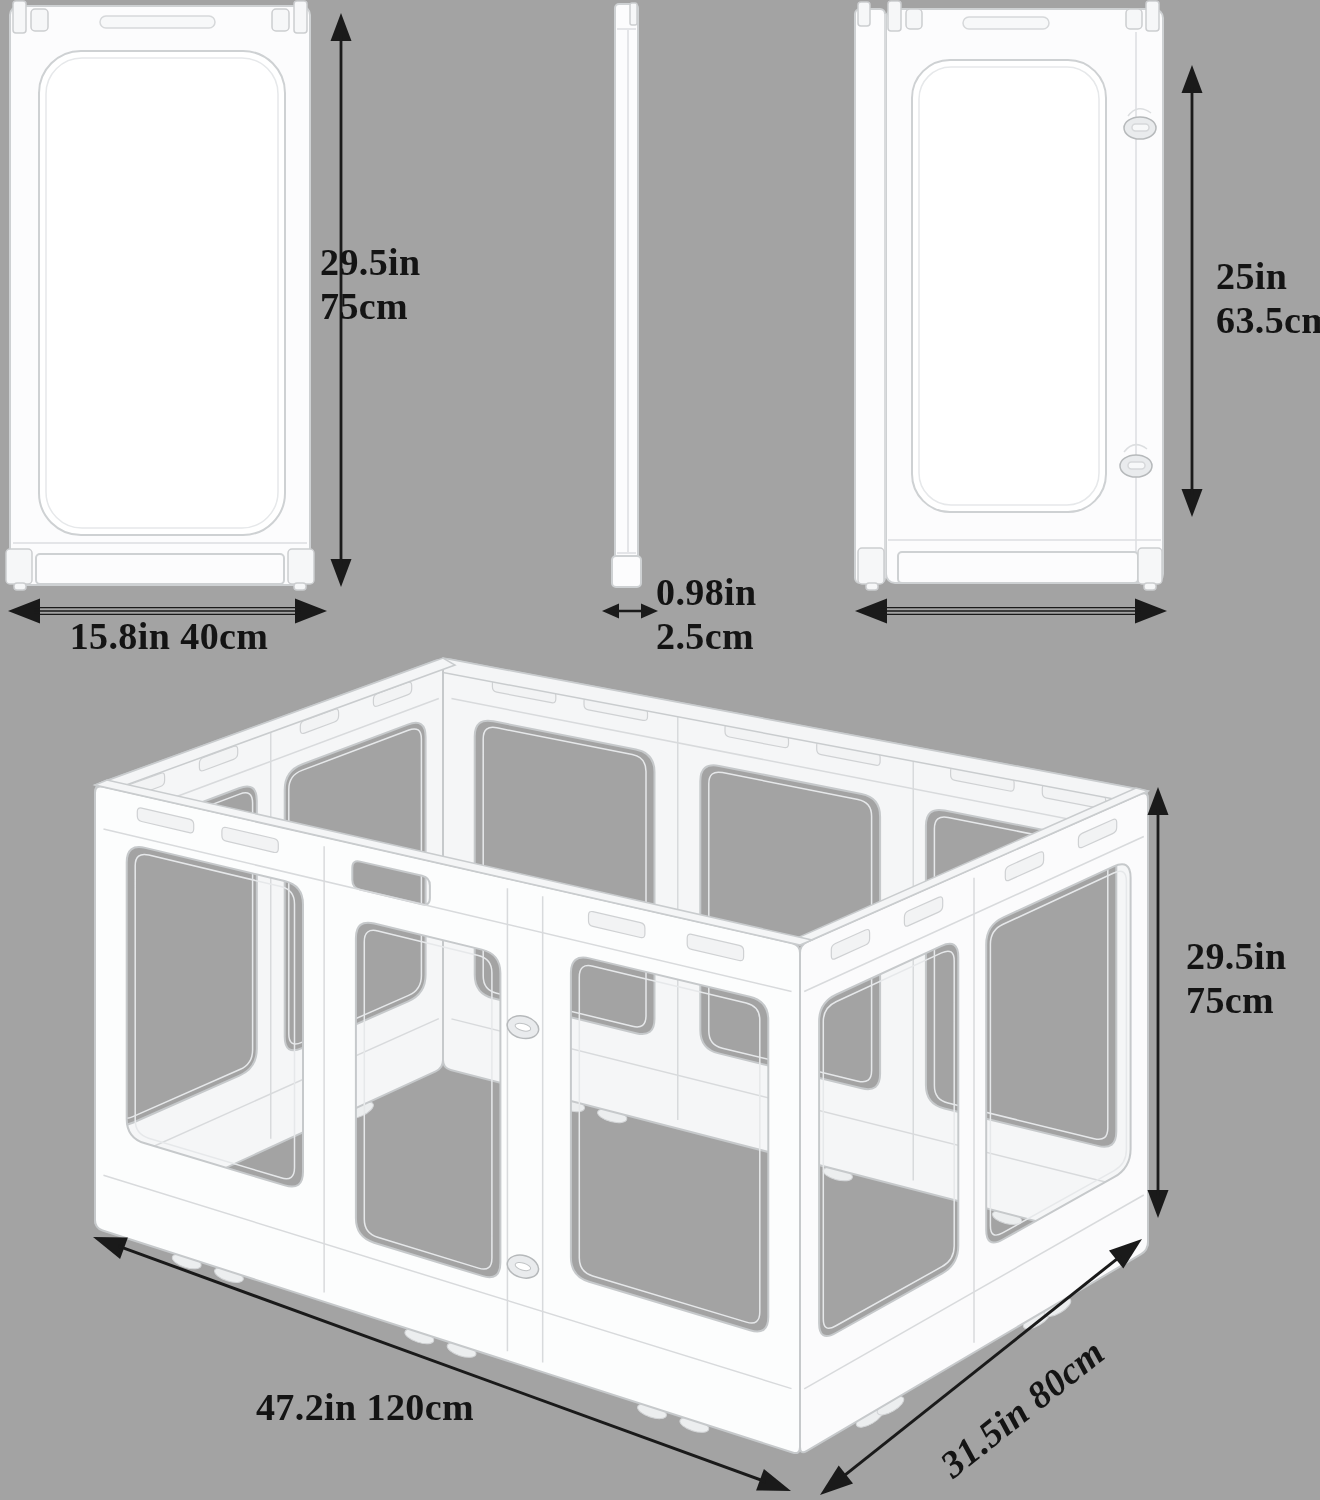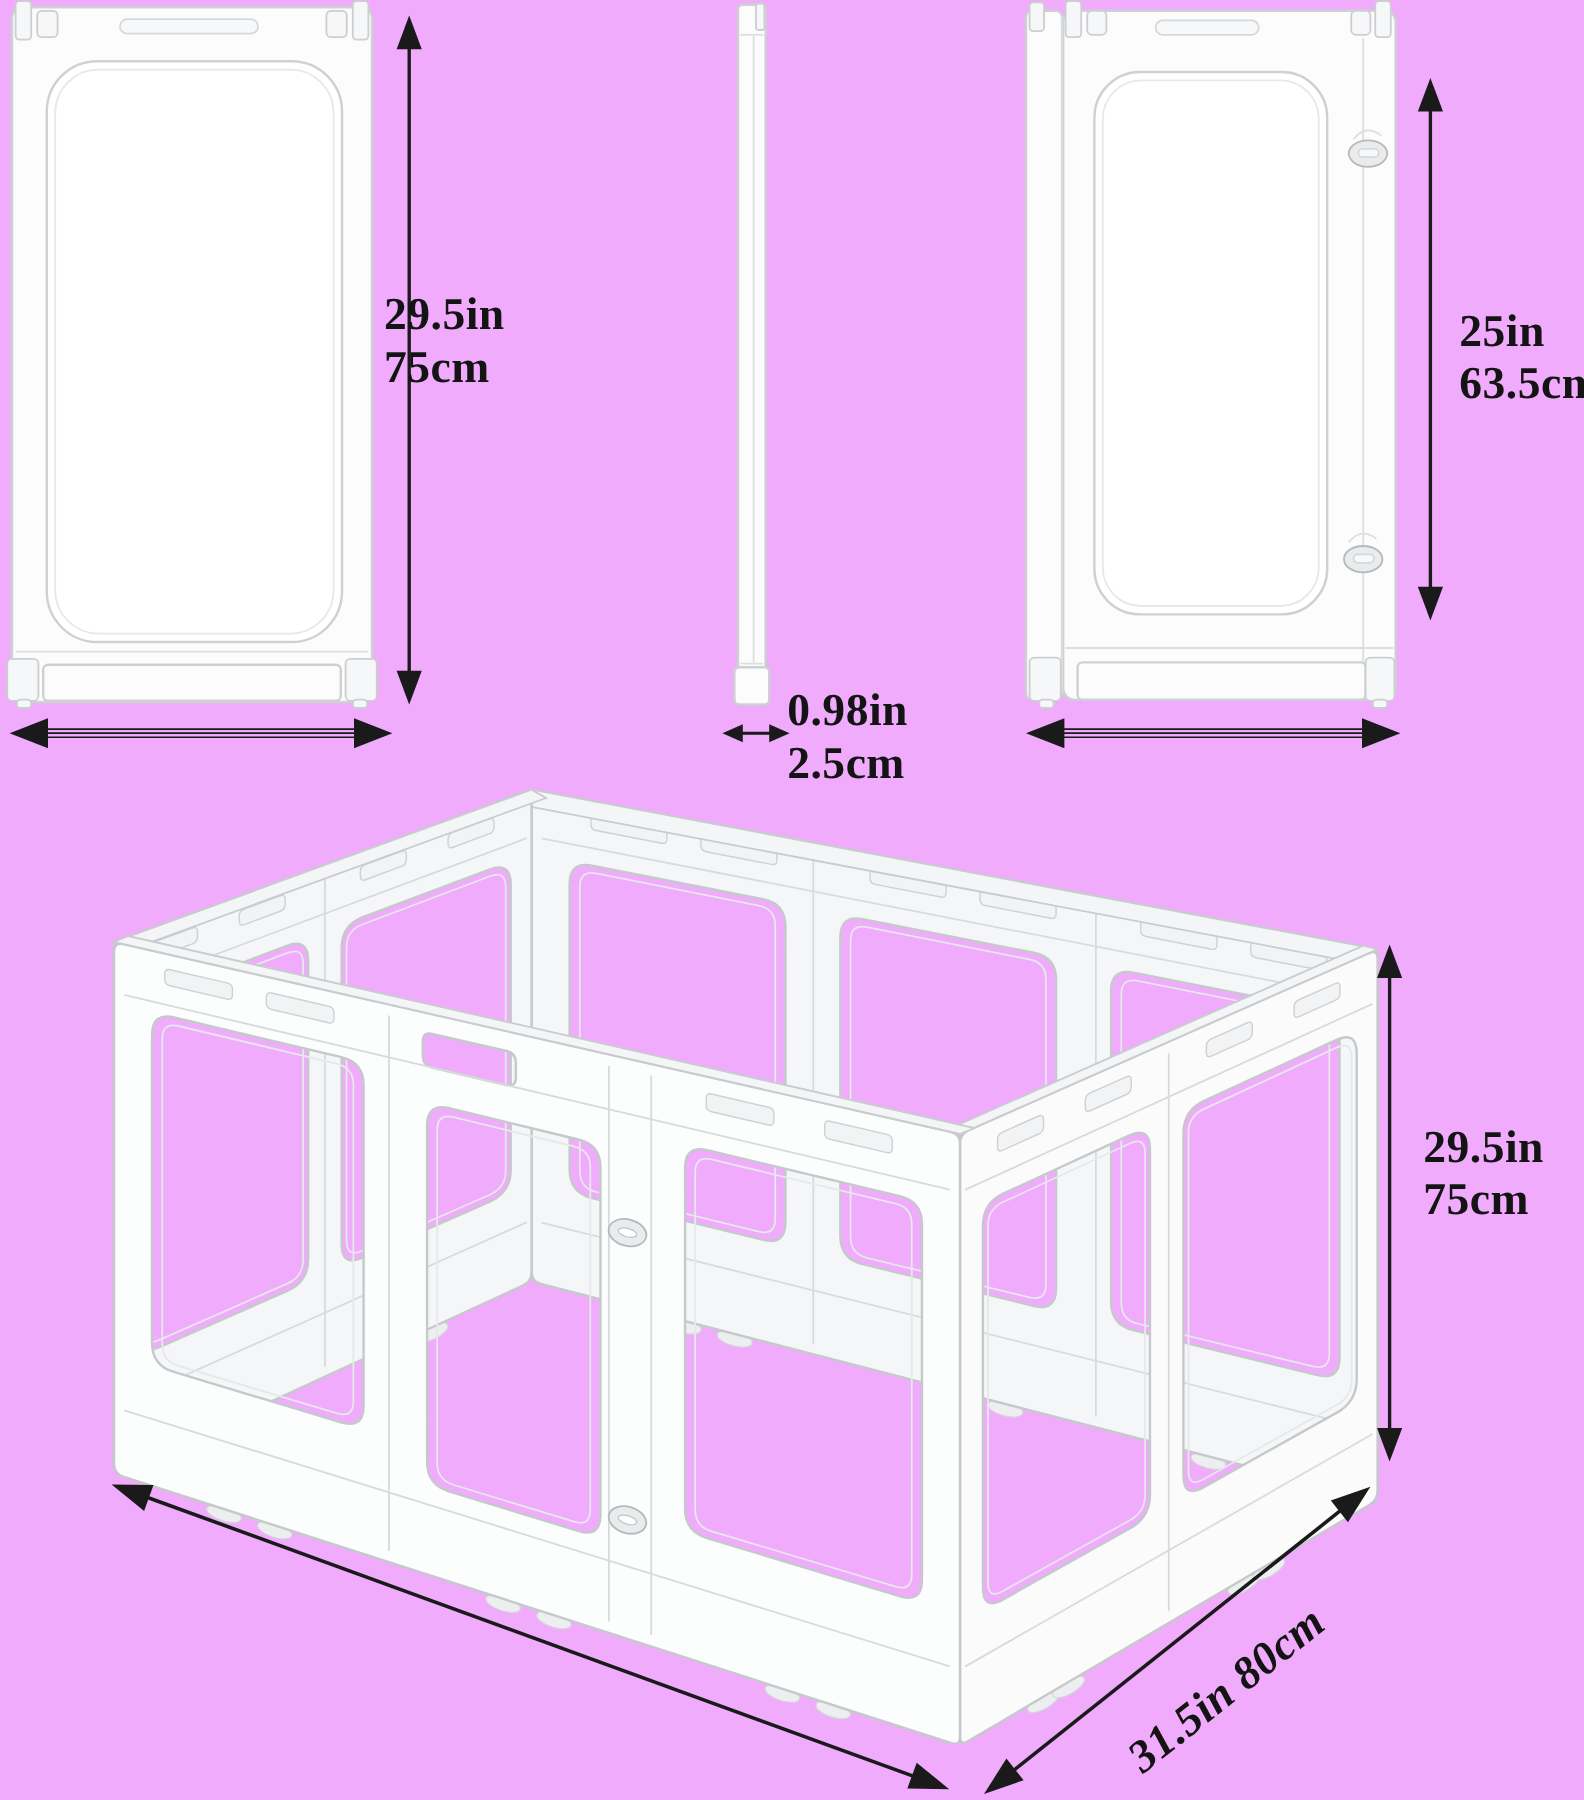--- a/index.html
+++ b/index.html
@@ -1,16 +1,16 @@
 <!DOCTYPE html>
 <html><head>
 <meta charset="utf-8">
 <style>
   html,body{margin:0;padding:0;background:#ffffff;}
-  #stage{position:relative;width:1320px;height:1500px;background:#f0abfc;overflow:hidden;
+  #stage{position:relative;width:1320px;height:1500px;background:#a3a3a3;overflow:hidden;
          font-family:"Liberation Serif",serif;}
   #scene{position:absolute;left:0;top:0;width:1320px;height:1500px;}
   
   .pf{fill:#fcfcfd;stroke:#ced1d3;stroke-width:2;}
   .win{fill:#ffffff;stroke:#ced1d3;stroke-width:2;}
   .win2{fill:none;stroke:#e6e8ea;stroke-width:1.5;}
   .slot{fill:#f7f8f9;stroke:#d6d8da;stroke-width:1.5;}
   .seam{stroke:#dcdee0;stroke-width:1.5;fill:none;}
   .tab{fill:#f6f7f8;stroke:#ccced0;stroke-width:1.5;}
   .knob{fill:#e9ebed;stroke:#b6b9bb;stroke-width:1.5;}
@@ -200,32 +200,38 @@
         <polygon class="arrow" points="1158.0,1218.0 1147.5,1190.0 1168.5,1190.0"></polygon>
         <line class="arrow-line" stroke-width="2.8" x1="1158.0" y1="809.0" x2="1158.0" y2="1196.0"></line>
       </g>
   </svg>
 
   <div class="dim stack" style="left:320px;top:240px">
     <span class="ln">29.5in</span>
     <span class="ln">75cm</span>
   </div>
 
+  <div class="dim inline" style="left:19px;top:614px;width:300px">
+    <span>15.8in</span><span class="cm">40cm</span>
+  </div>
 
   <div class="dim stack" style="left:656px;top:570px">
     <span class="ln">0.98in</span>
     <span class="ln">2.5cm</span>
   </div>
 
   <div class="dim stack" style="left:1216px;top:254px">
     <span class="ln">25in</span>
     <span class="ln">63.5cm</span>
   </div>
 
 
+  <div class="dim inline" style="left:215px;top:1385px;width:300px">
+    <span>47.2in</span><span class="cm">120cm</span>
+  </div>
 
   <div class="dim inline rot" style="left:872px;top:1386px;width:300px">
     <span>31.5in</span><span class="cm">80cm</span>
   </div>
 
   <div class="dim stack" style="left:1186px;top:934px">
     <span class="ln">29.5in</span>
     <span class="ln">75cm</span>
   </div>
 

